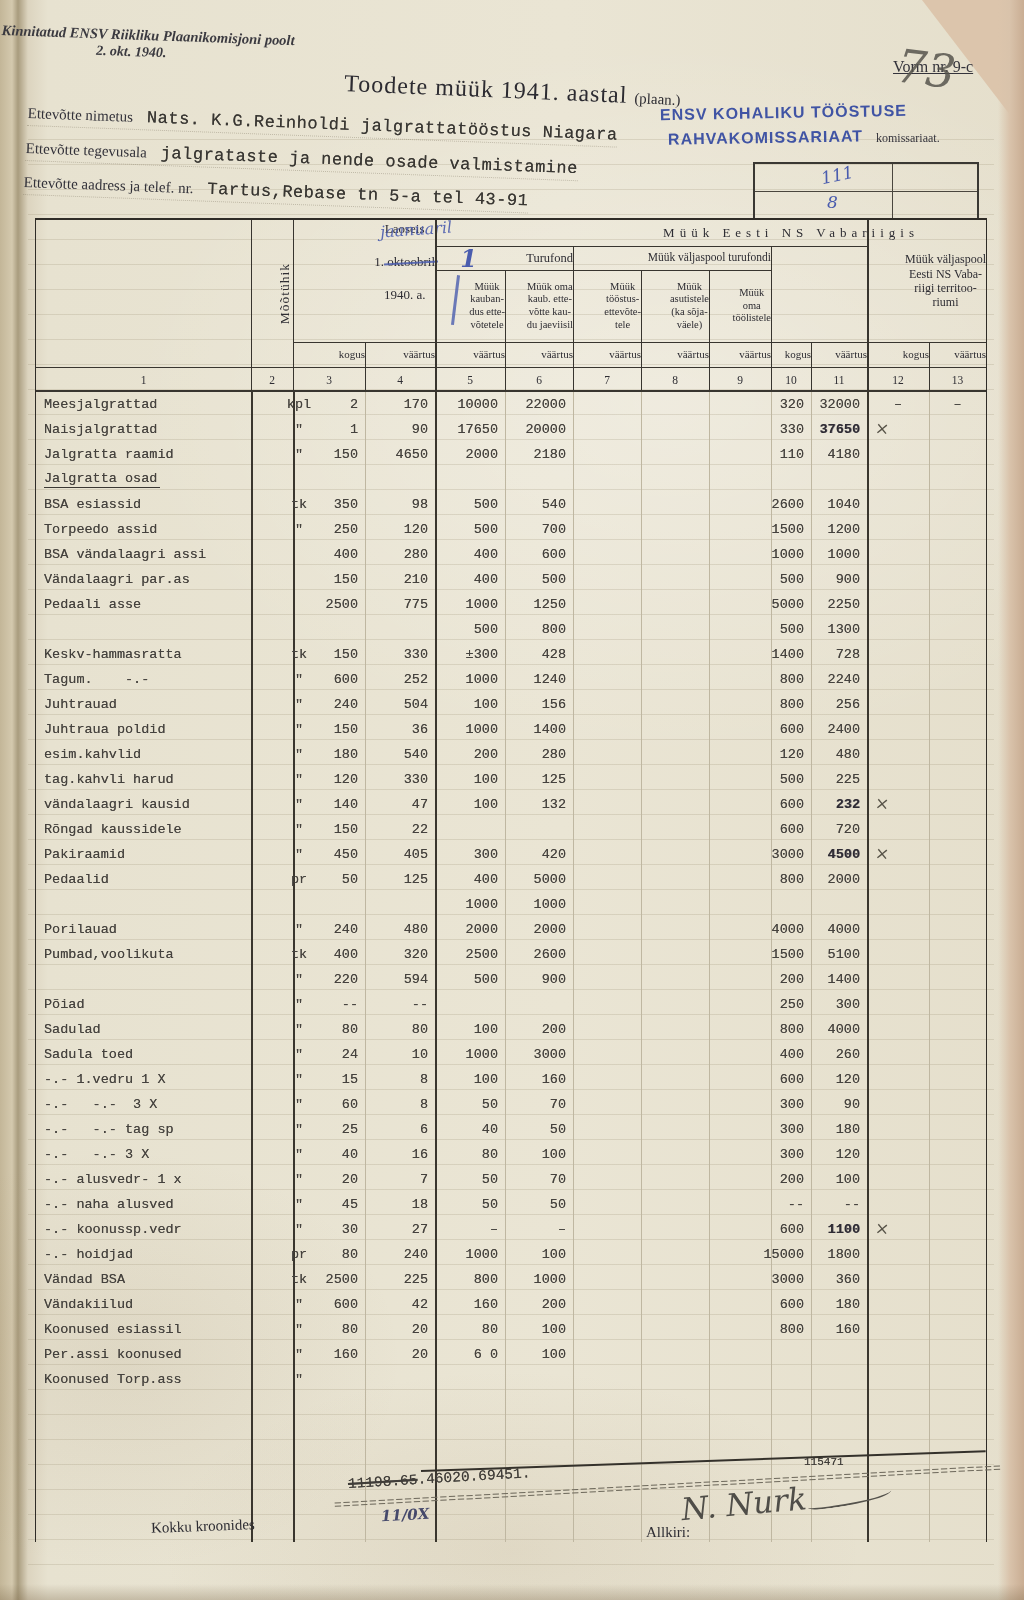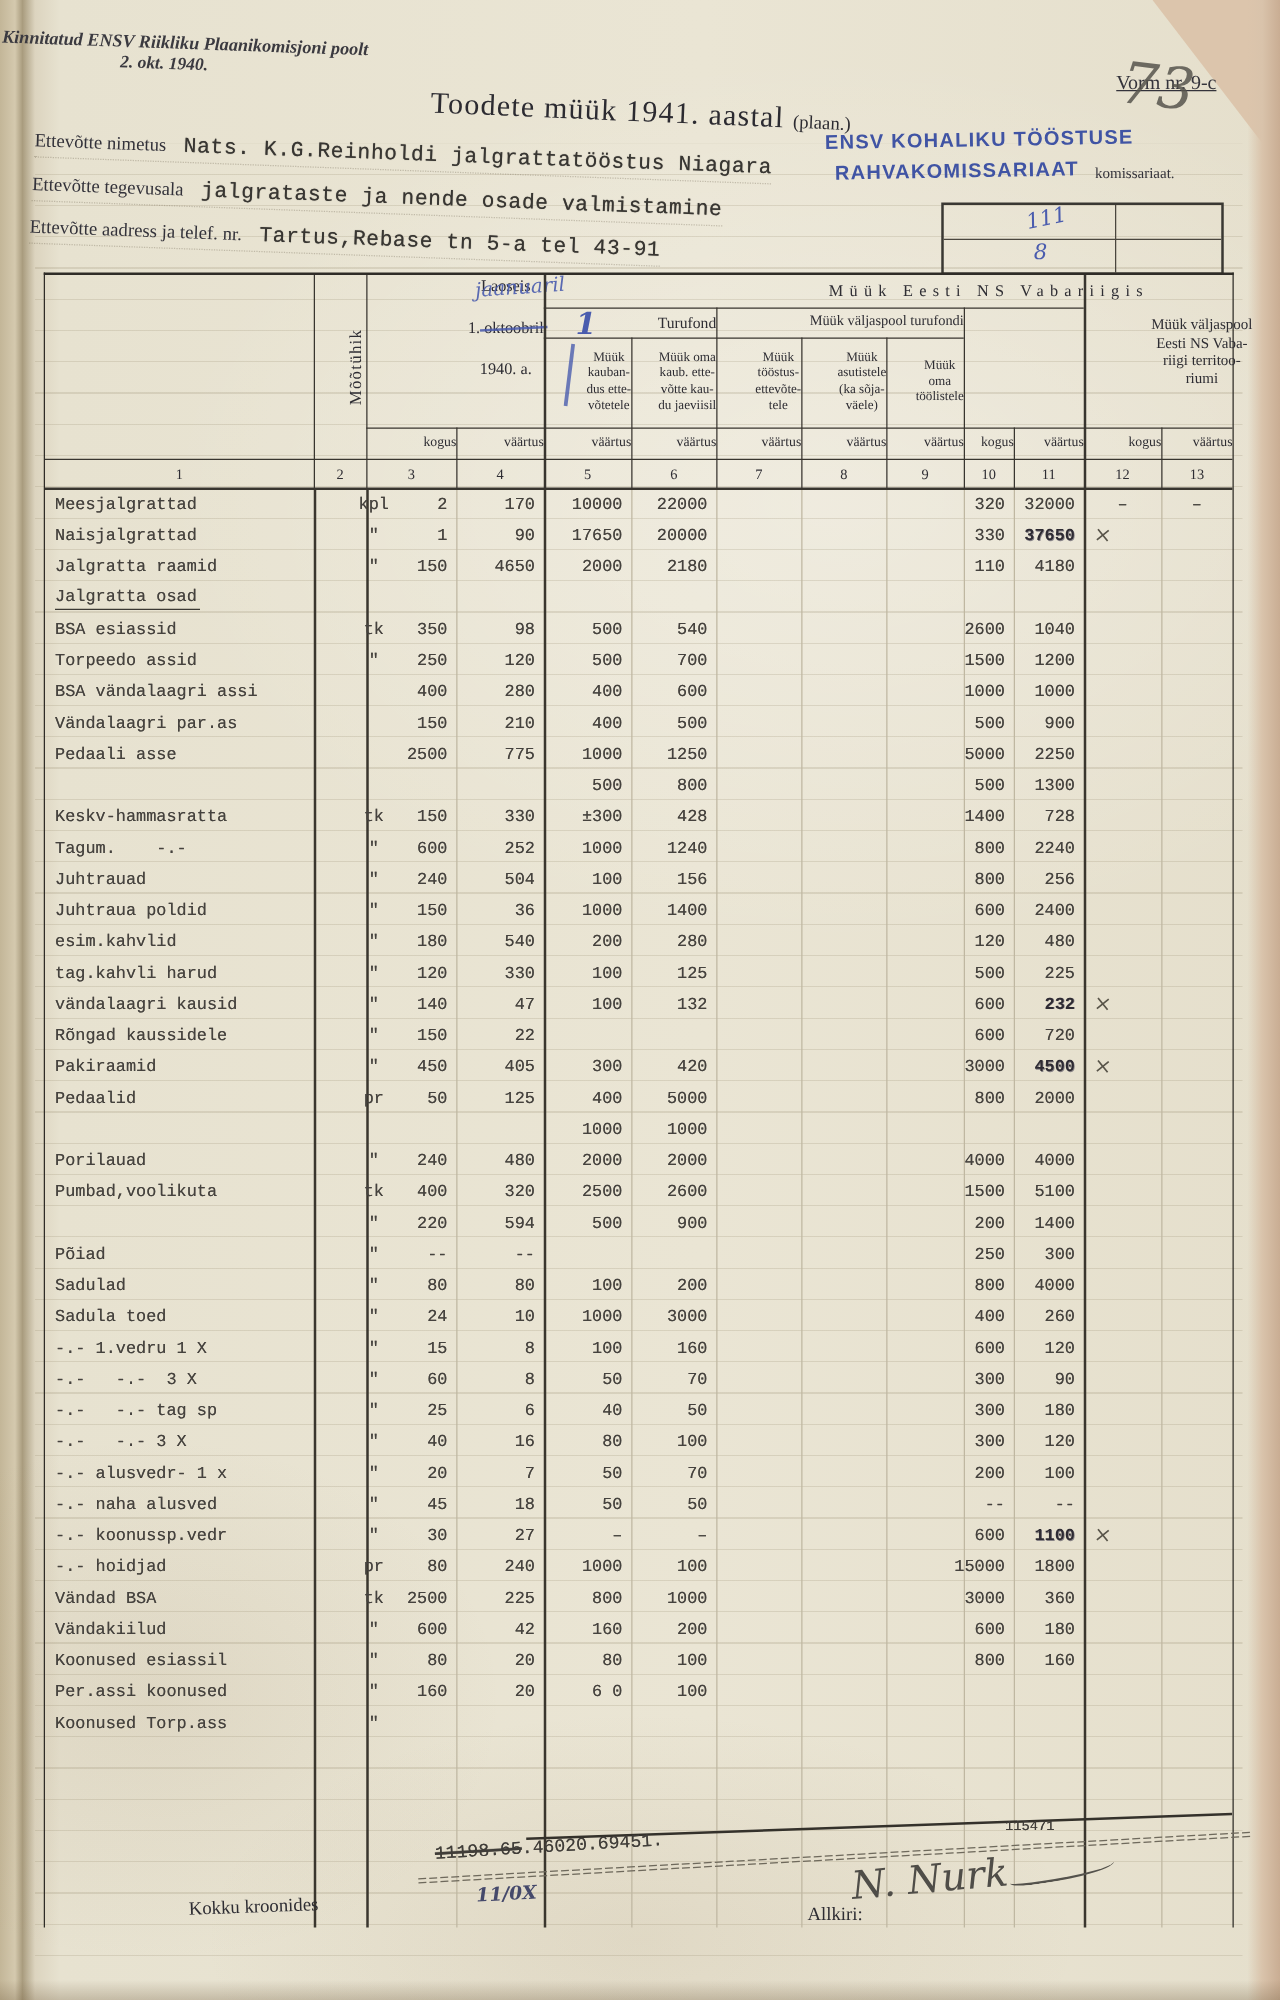--- a/index.html
+++ b/index.html
@@ -176,21 +176,21 @@
 tööstus-
 ettevõte-
 tele</div>
     <div class="hcell" style="left:605px;top:50px;width:68px;height:72px;">Müük
 asutistele
 (ka sõja-
 väele)</div>
     <div class="hcell" style="left:673px;top:50px;width:62px;height:72px;">Müük
 oma
 töölistele</div>
-    <div class="hcell" style="left:831px;top:0;width:119px;height:122px;font-size:12px;margin-left:16px;">Müük väljaspool
+    <div class="hcell" style="left:831px;top:0;width:119px;height:122px;font-size:12px;">Müük väljaspool
 Eesti NS Vaba-
 riigi territoo-
 riumi</div>
 
     <div class="hcell sub" style="left:257px;top:122px;width:72px;height:25px;">kogus</div>
     <div class="hcell sub" style="left:329px;top:122px;width:70px;height:25px;">väärtus</div>
     <div class="hcell sub" style="left:399px;top:122px;width:70px;height:25px;">väärtus</div>
     <div class="hcell sub" style="left:469px;top:122px;width:68px;height:25px;">väärtus</div>
     <div class="hcell sub" style="left:537px;top:122px;width:68px;height:25px;">väärtus</div>
     <div class="hcell sub" style="left:605px;top:122px;width:68px;height:25px;">väärtus</div>

